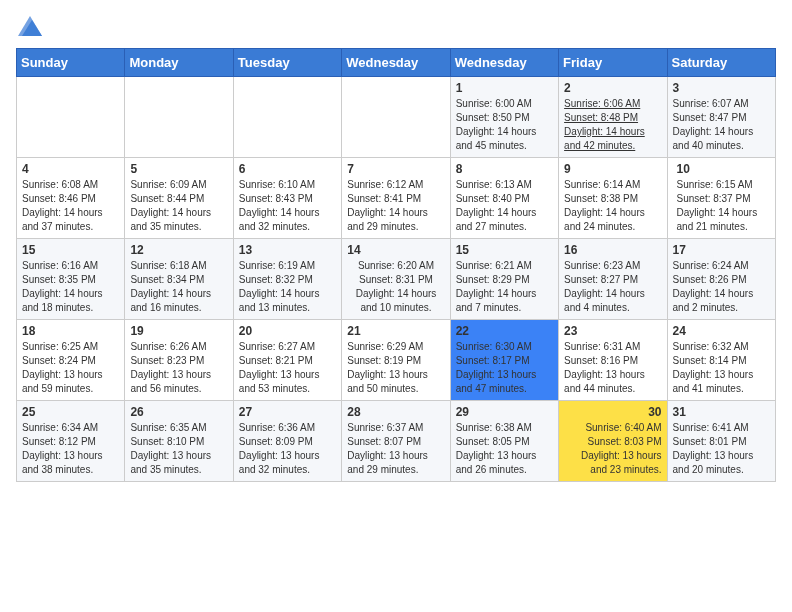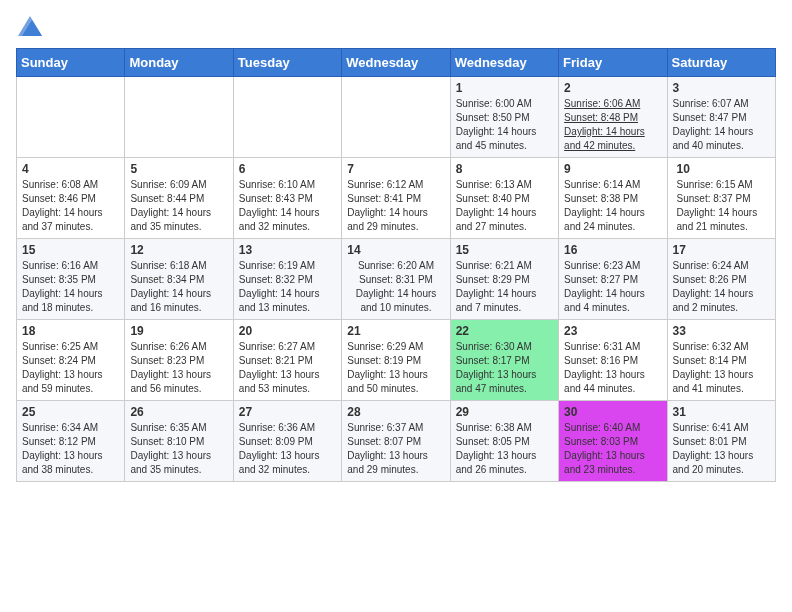--- a/index.html
+++ b/index.html
@@ -282,36 +282,36 @@
 Daylight: 13 hours
 and 53 minutes.</div>
         </td>
         <td style="background: rgb(255, 255, 255);">
           <span class="day-number">21</span>
           <div class="day-info" style="white-space: pre-line;">Sunrise: 6:29 AM
 Sunset: 8:19 PM
 Daylight: 13 hours
 and 50 minutes.</div>
         </td>
-        <td style="background: #86efac; margin-top: 33px;">
+        <td style="background: #3b82f6; margin-top: 33px;">
           <span class="day-number">22</span>
           <div class="day-info" style="white-space: pre-line;">Sunrise: 6:30 AM
 Sunset: 8:17 PM
 Daylight: 13 hours
 and 47 minutes.</div>
         </td>
         <td style="background: rgb(255, 255, 255);">
           <span class="day-number">23</span>
           <div class="day-info" style="white-space: pre-line;">Sunrise: 6:31 AM
 Sunset: 8:16 PM
 Daylight: 13 hours
 and 44 minutes.</div>
         </td>
         <td style="background: rgb(255, 255, 255);">
-          <span class="day-number">33</span>
+          <span class="day-number">24</span>
           <div class="day-info" style="white-space: pre-line;">Sunrise: 6:32 AM
 Sunset: 8:14 PM
 Daylight: 13 hours
 and 41 minutes.</div>
         </td>
       </tr>
       <tr>
         <td style="background: rgb(245, 247, 250);">
           <span class="day-number">25</span>
           <div class="day-info" style="white-space: pre-line;">Sunrise: 6:34 AM
@@ -340,21 +340,21 @@
 Daylight: 13 hours
 and 29 minutes.</div>
         </td>
         <td style="background: rgb(245, 247, 250);">
           <span class="day-number">29</span>
           <div class="day-info" style="white-space: pre-line;">Sunrise: 6:38 AM
 Sunset: 8:05 PM
 Daylight: 13 hours
 and 26 minutes.</div>
         </td>
-        <td style="background: #d946ef;">
+        <td style="background: #fde047; text-align: right;">
           <span class="day-number">30</span>
           <div class="day-info" style="white-space: pre-line;">Sunrise: 6:40 AM
 Sunset: 8:03 PM
 Daylight: 13 hours
 and 23 minutes.</div>
         </td>
         <td style="background: rgb(245, 247, 250);">
           <span class="day-number">31</span>
           <div class="day-info" style="white-space: pre-line;">Sunrise: 6:41 AM
 Sunset: 8:01 PM

